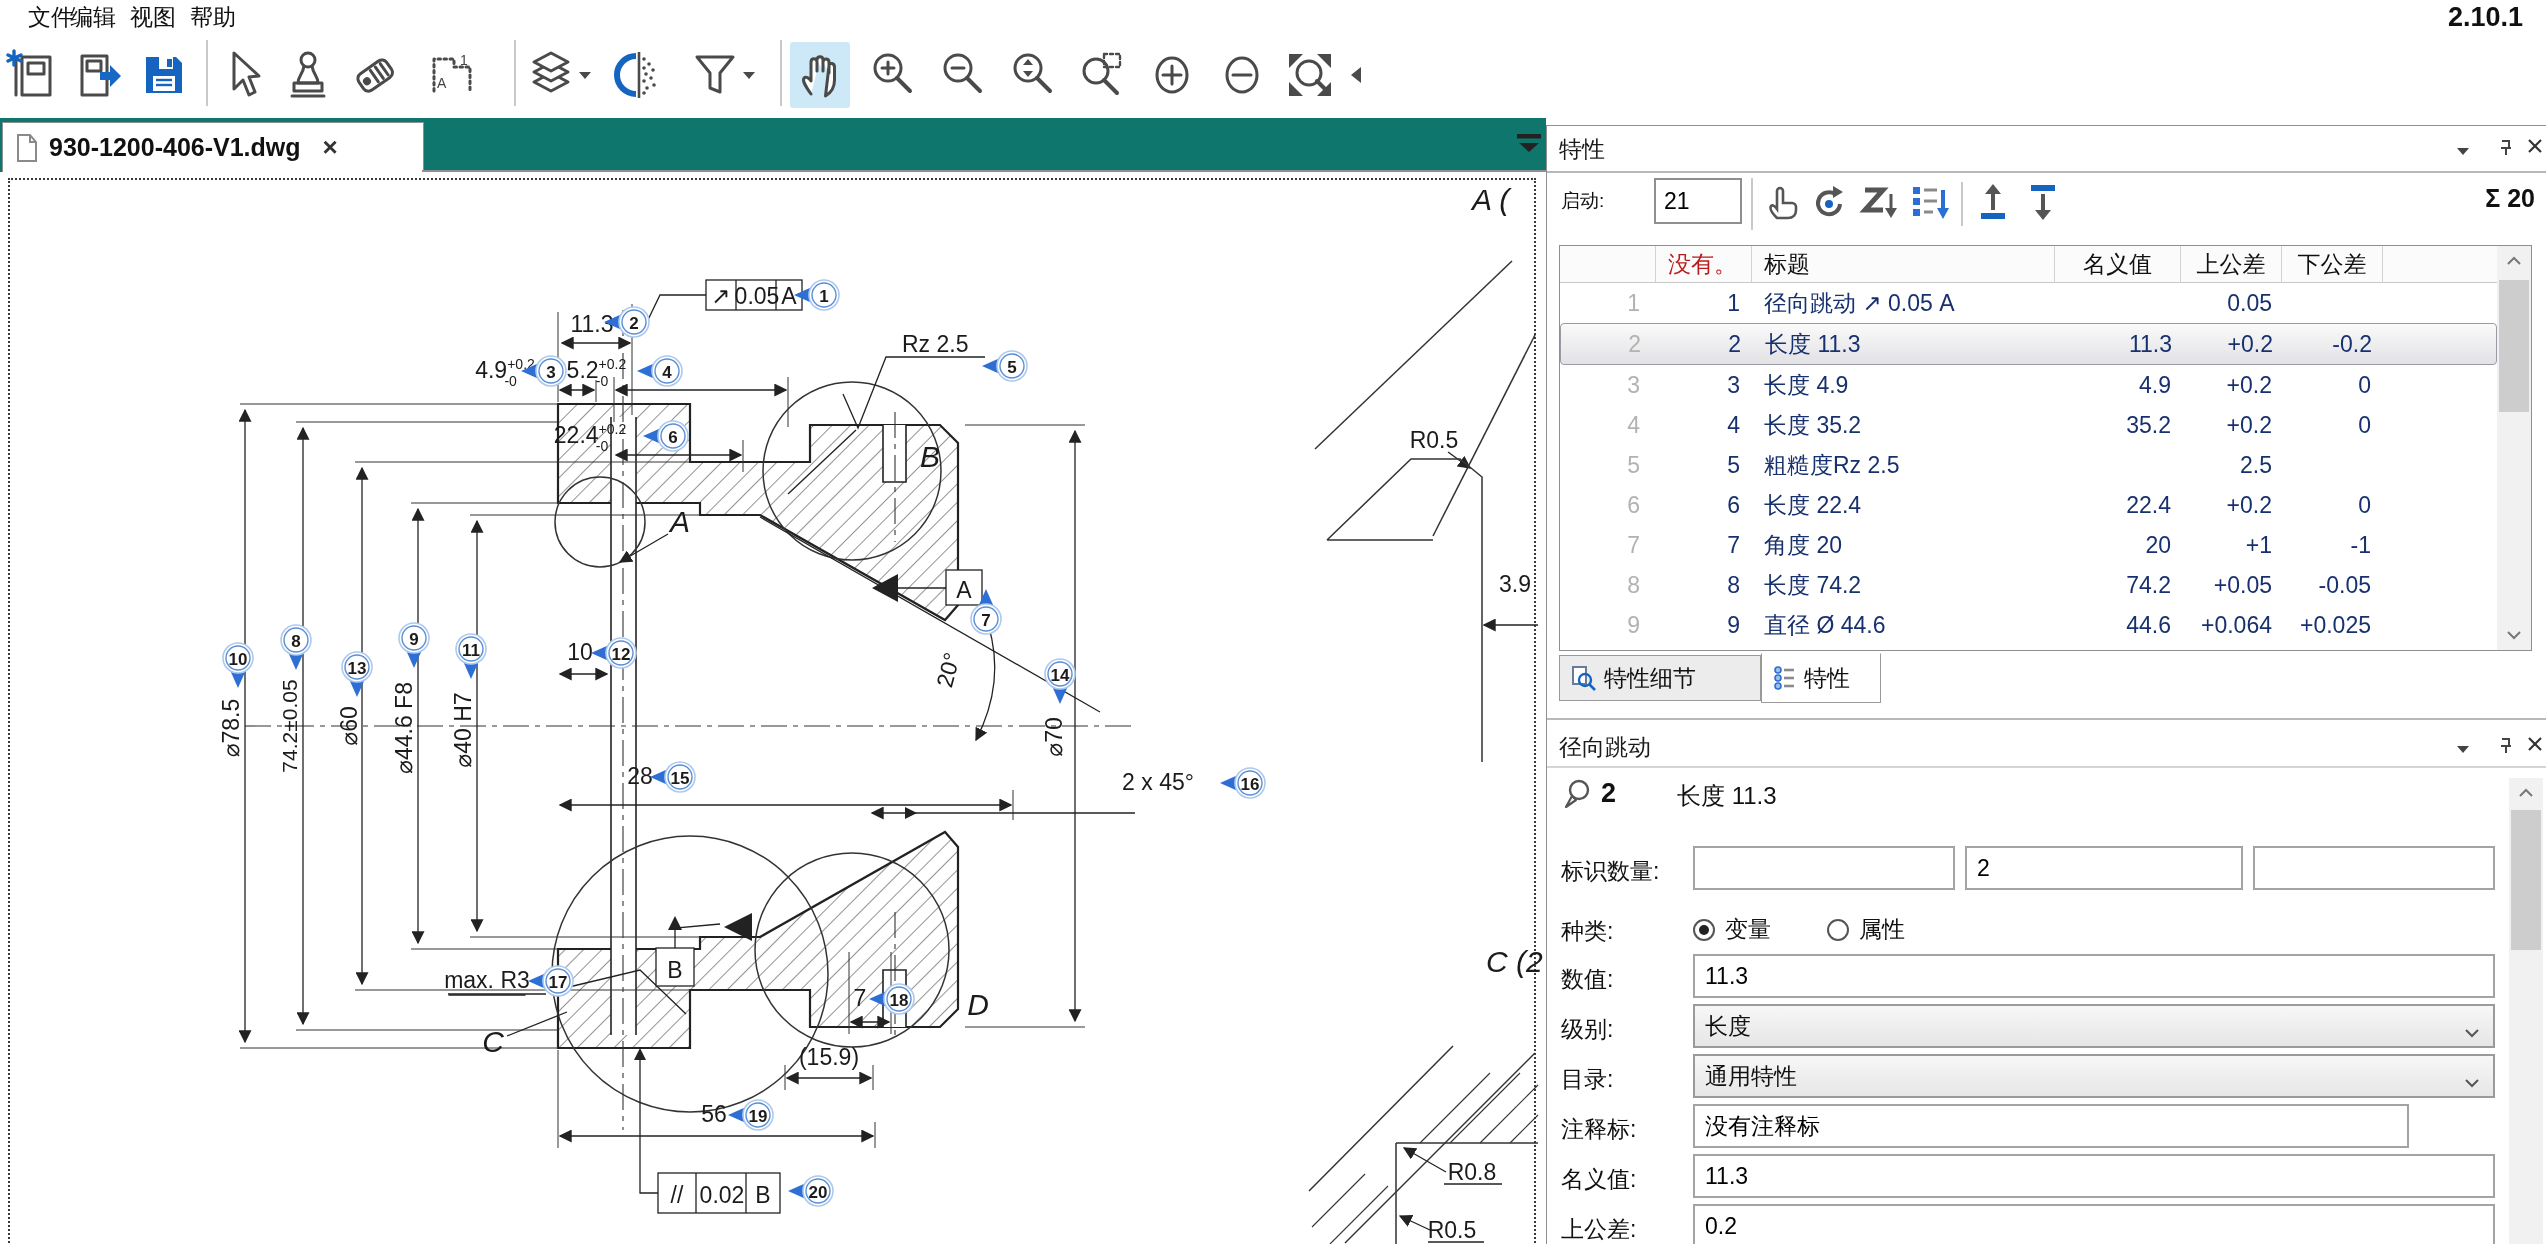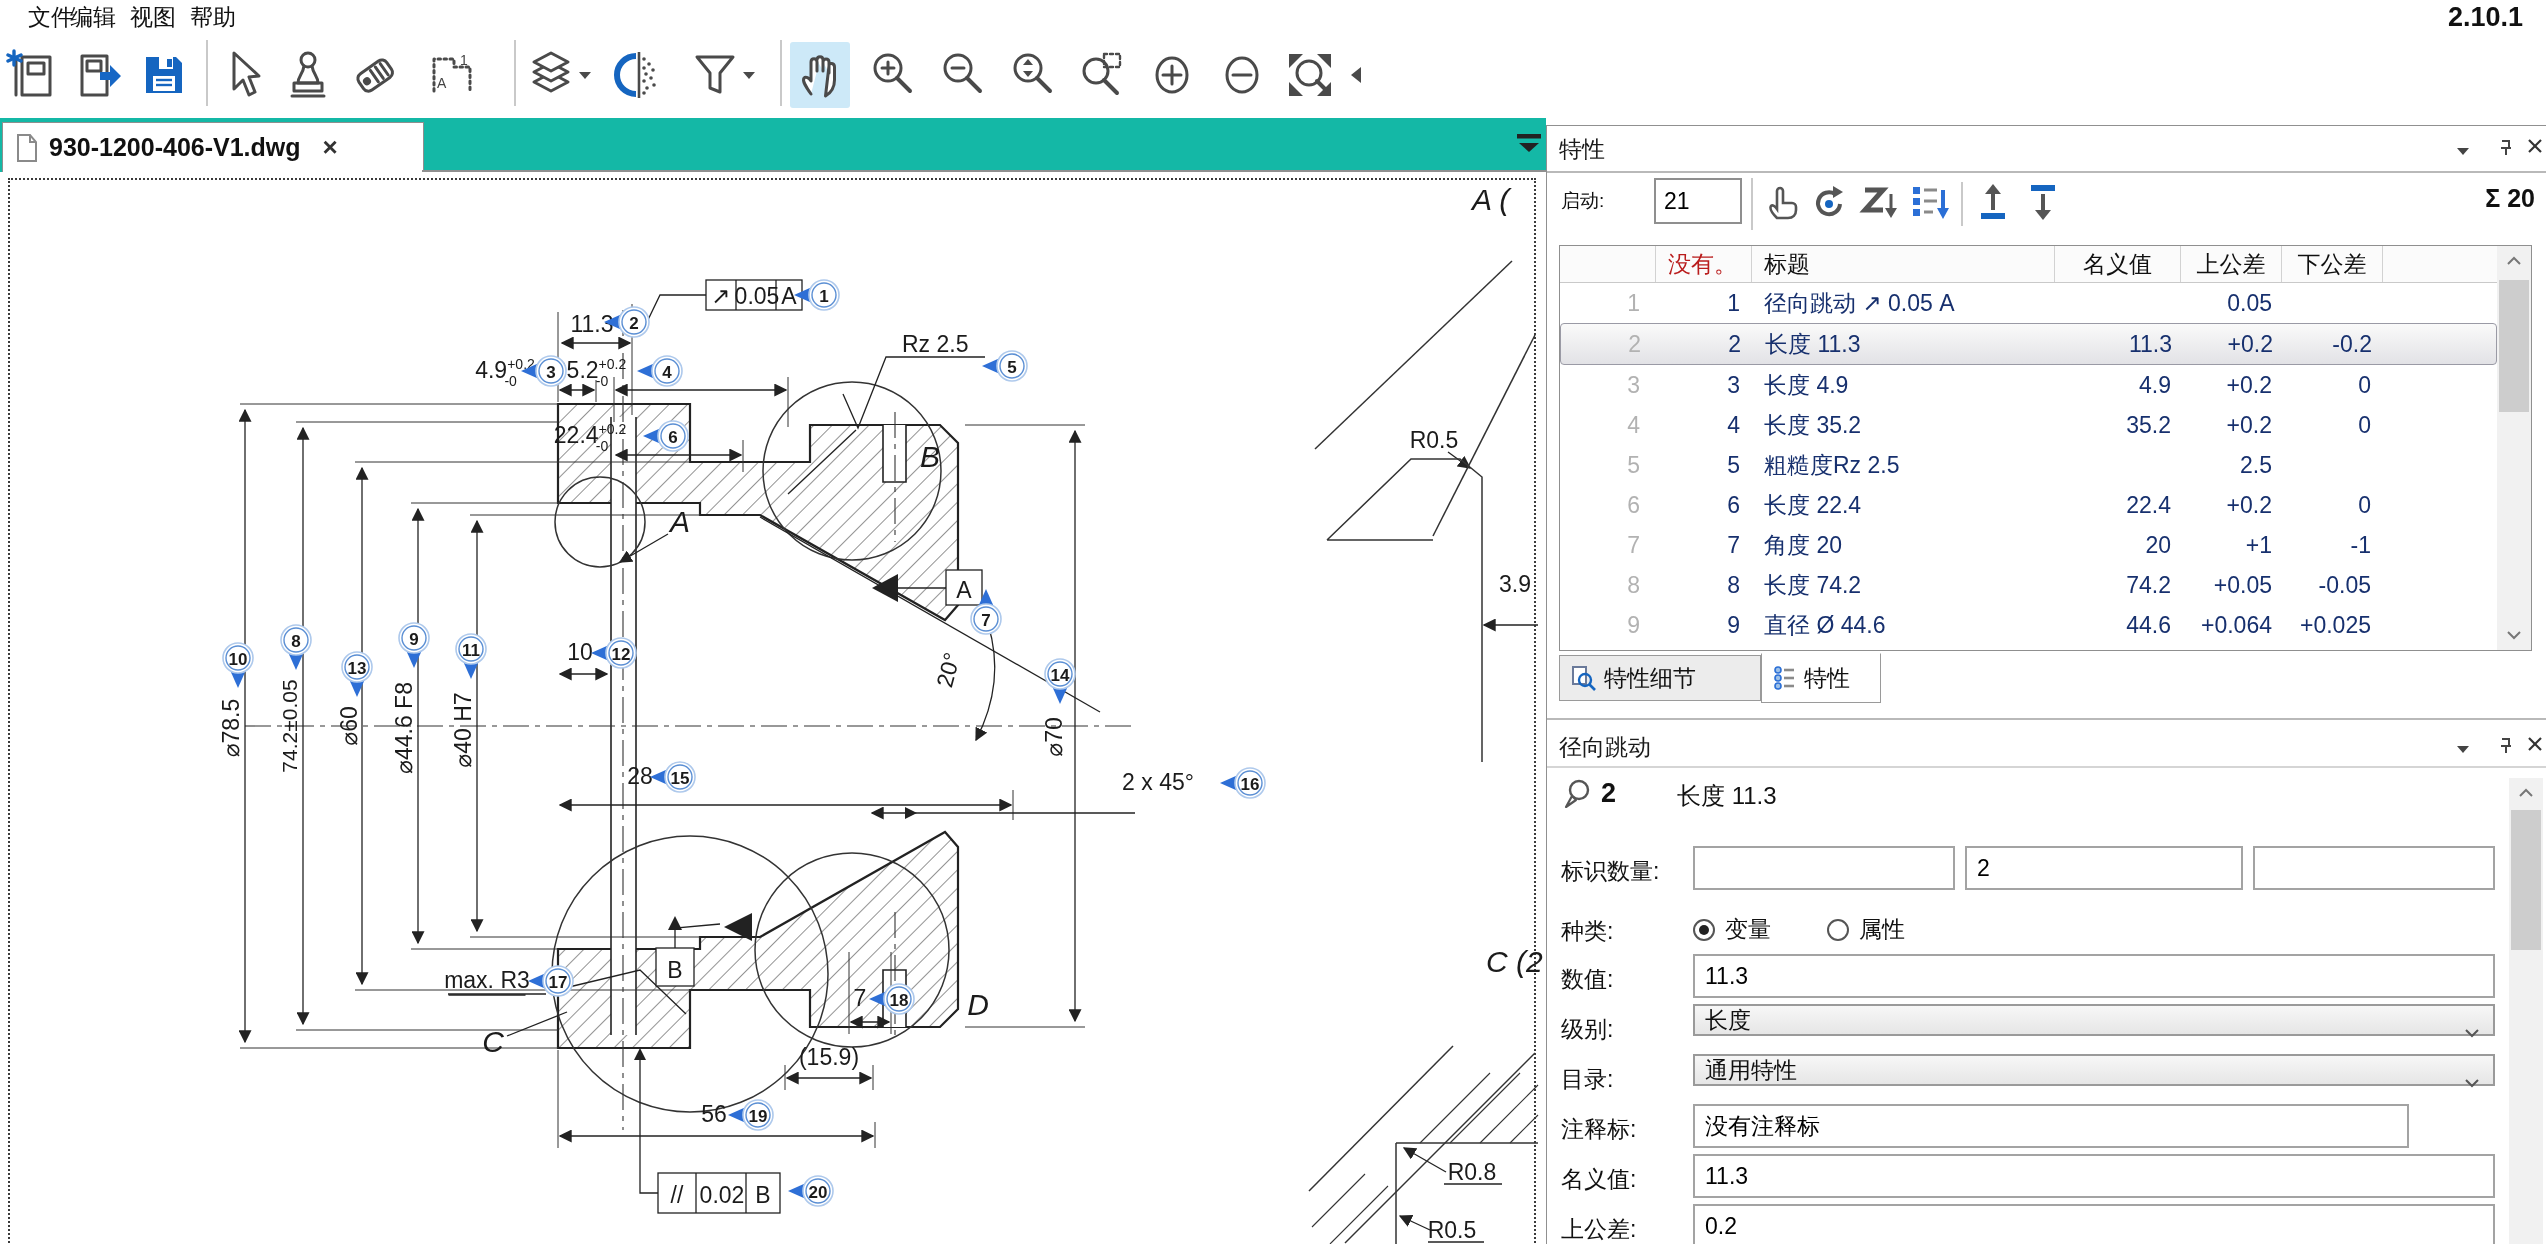--- a/index.html
+++ b/index.html
@@ -10,21 +10,21 @@
   .menu-item{position:absolute;top:2px;font-size:23px;color:#111;cursor:default}
   #version{position:absolute;left:2448px;top:2px;font-size:27px;font-weight:bold}
   
   #toolbar{position:absolute;left:0;top:30px;width:2546px;height:88px;background:#fff}
   .tbtn{position:absolute;top:12px;width:60px;height:66px;display:flex;align-items:center;justify-content:center}
   .tbtn.wide{width:76px}
   .tbtn.active{background:#cde9f8;border-radius:3px}
   .tsep{position:absolute;top:10px;width:1.5px;height:66px;background:#c9c9c9}
   .ti{stroke:#4a4a4a;stroke-width:3;fill:none;stroke-linejoin:round;stroke-linecap:round}
   
-  #tabbar{position:absolute;left:0;top:118px;width:1546px;height:54px;background:#14b8a6}
+  #tabbar{position:absolute;left:0;top:118px;width:1546px;height:54px;background:#0f766e}
   #doc-tab{position:absolute;left:2px;top:4px;width:420px;height:49px;background:#fff;
            border:1.5px solid #8f8f8f;border-bottom:none;display:flex;align-items:center}
   #doc-tab .lbl{font-size:25px;font-weight:bold;margin-left:10px}
   #doc-tab .close{margin-left:22px;font-size:26px;color:#333;font-weight:bold}
   .tabline{position:absolute;left:422px;top:52px;height:1.5px;background:#8f8f8f;width:1124px}
   #tab-menu-icon{position:absolute;left:1516px;top:14px}
   
   #canvas{position:absolute;left:0;top:172px;width:1546px;height:1072px;overflow:hidden;background:#fff}
   #canvas-border{position:absolute;left:8px;top:6px;width:1524px;height:1100px;border:2px dotted #3a3a3a}
   #drawing-svg{position:absolute;left:0;top:0}
@@ -67,21 +67,21 @@
         border:1.5px solid #9a9a9a;box-sizing:border-box}
   #tab-project{left:12px;width:202px;background:#ececec}
   #tab-props{left:214px;width:120px;background:#fff;border-top-color:#fff;height:50px;top:527px}
   .btab svg{margin:0 8px 0 10px}
   
   #det-balloon-num{position:absolute;left:54px;top:652px;font-size:27px;font-weight:bold;color:#111}
   #det-balloon-title{position:absolute;left:130px;top:654px;font-size:24px;color:#111}
   .fld-label{position:absolute;left:14px;font-size:23px}
   .fld-input{position:absolute;border:2px solid #a3a3a3;background:#fff;font-size:23px;padding-left:10px;
              font-family:inherit;box-sizing:border-box;height:44px}
-  .combo{position:absolute;height:32px;border:2px solid #9a9a9a;background:linear-gradient(#f7f7f7,#e6e6e6);
+  .combo{position:absolute;height:44px;border:2px solid #9a9a9a;background:linear-gradient(#f7f7f7,#e6e6e6);
          box-sizing:border-box;display:flex;align-items:center;padding-left:10px;font-size:23px}
   .combo .chev{position:absolute;right:12px;top:12px}
   .radio{display:inline-flex;align-items:center;font-size:23px;margin-right:34px}
   .rdot{width:22px;height:22px;border:2px solid #555;border-radius:50%;margin-right:10px;position:relative;box-sizing:border-box}
   .rdot.on::after{content:"";position:absolute;left:4px;top:4px;width:10px;height:10px;border-radius:50%;background:#222}
 </style>
 </head>
 <body>
 
 <div id="menubar">

